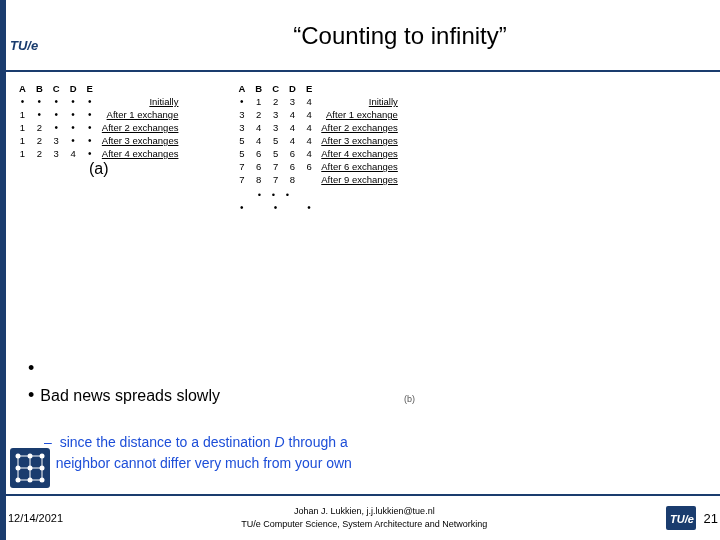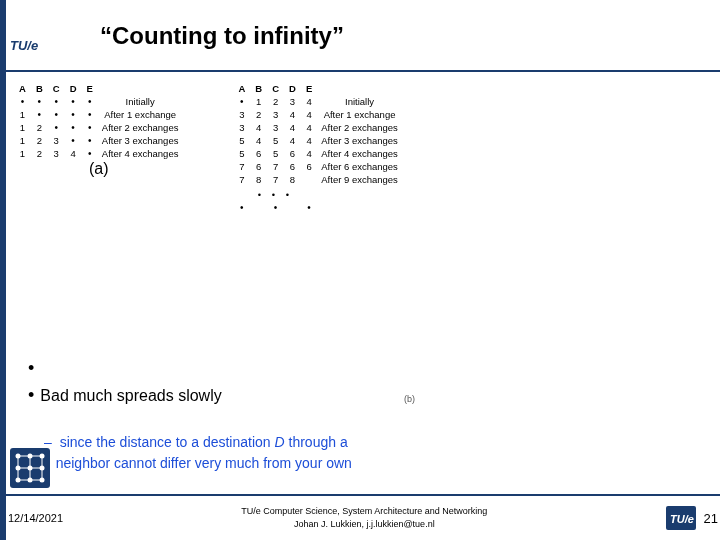--- a/index.html
+++ b/index.html
@@ -31,22 +31,23 @@
       color: #1a3c6e;
       font-style: italic;
     }
 
     
     .title {
       position: absolute;
       left: 100px;
       top: 22px;
       right: 20px;
+      text-align: center;
       font-size: 24px;
-      font-weight: bold;
+      font-weight: normal;
       color: #000;
     }
 
     
     .title-line {
       position: absolute;
       left: 6px;
       top: 70px;
       right: 0;
       height: 2px;
@@ -75,23 +76,24 @@
       font-size: 9.5px;
       border-collapse: collapse;
       font-family: Arial, sans-serif;
     }
     .routing-table th, .routing-table td {
       padding: 1px 5px;
       text-align: center;
       color: #000;
     }
     .routing-table .label-col {
-      text-align: center;
+      text-align: right;
       padding-left: 4px;
       white-space: nowrap;
+      text-decoration: underline;
     }
     .routing-table .dot {
       font-size: 10px;
     }
 
     
     .bullets {
       position: absolute;
       top: 280px;
       left: 14px;
@@ -350,21 +352,21 @@
   </div>
 
   <div class="b-label">(b)</div>
 
   <div class="bullets">
     <div class="bullet-item">
       <span class="dot-bullet">•</span>
     </div>
     <div class="bullet-item">
       <span class="dot-bullet">•</span>
-      <span>Bad much spreads slowly</span>
+      <span>Bad news spreads slowly</span>
     </div>
   </div>
 
   <div class="sub-bullet">
     <span class="dash">–</span>
     <span>since the distance to a destination <span class="italic-d">D</span> through a<br>&nbsp;&nbsp;&nbsp;neighbor cannot differ very much from your own</span>
   </div>
 
 </div>
 
@@ -388,22 +390,22 @@
     <line x1="8" y1="32" x2="32" y2="32" stroke="white" stroke-width="1"></line>
     <line x1="8" y1="8" x2="8" y2="32" stroke="white" stroke-width="1"></line>
     <line x1="20" y1="8" x2="20" y2="32" stroke="white" stroke-width="1"></line>
     <line x1="32" y1="8" x2="32" y2="32" stroke="white" stroke-width="1"></line>
   </svg>
 </div>
 
 <div class="bottom-bar">
   <span class="bottom-date">12/14/2021</span>
   <div class="bottom-center">
+    <div>Johan J. Lukkien, j.j.lukkien@tue.nl</div>
     <div>TU/e Computer Science, System Architecture and Networking</div>
-    <div>Johan J. Lukkien, j.j.lukkien@tue.nl</div>
   </div>
   <div style="display:flex;align-items:center;gap:8px;">
 
     <svg class="tue-footer-icon" viewBox="0 0 30 24">
       <rect x="0" y="0" width="30" height="24" fill="#1a3c6e" rx="2"></rect>
       <text x="4" y="17" font-size="11" font-weight="bold" font-style="italic" fill="white" font-family="Arial">TU/e</text>
     </svg>
     <span class="bottom-page">21</span>
   </div>
 </div>

